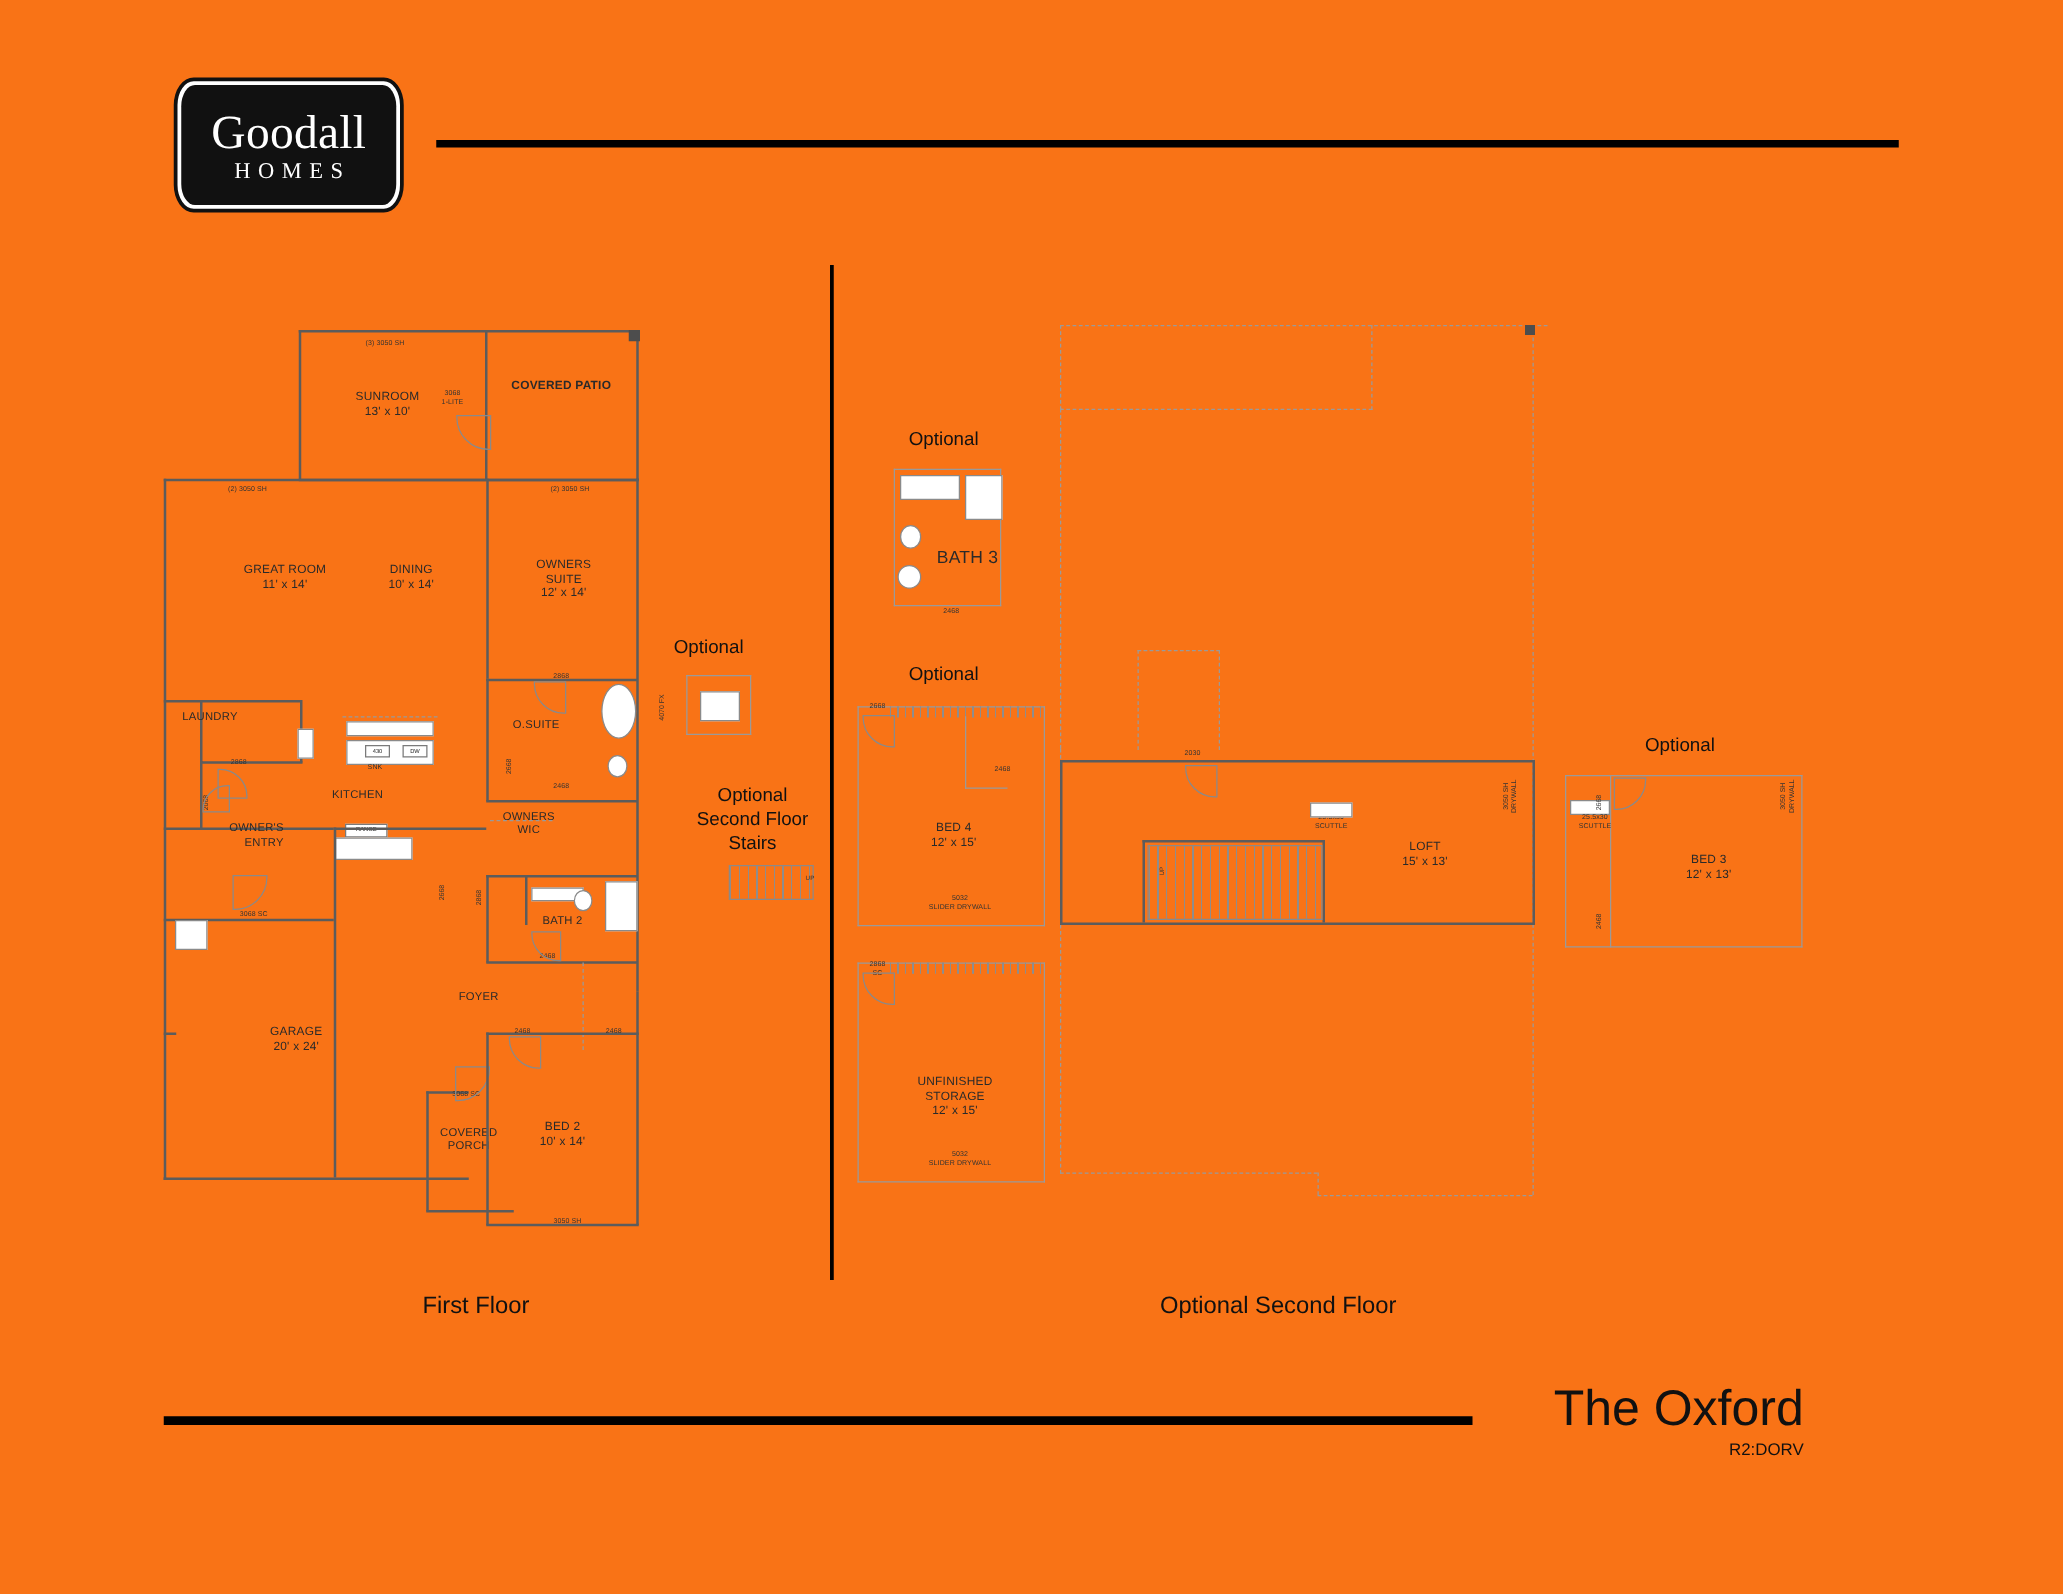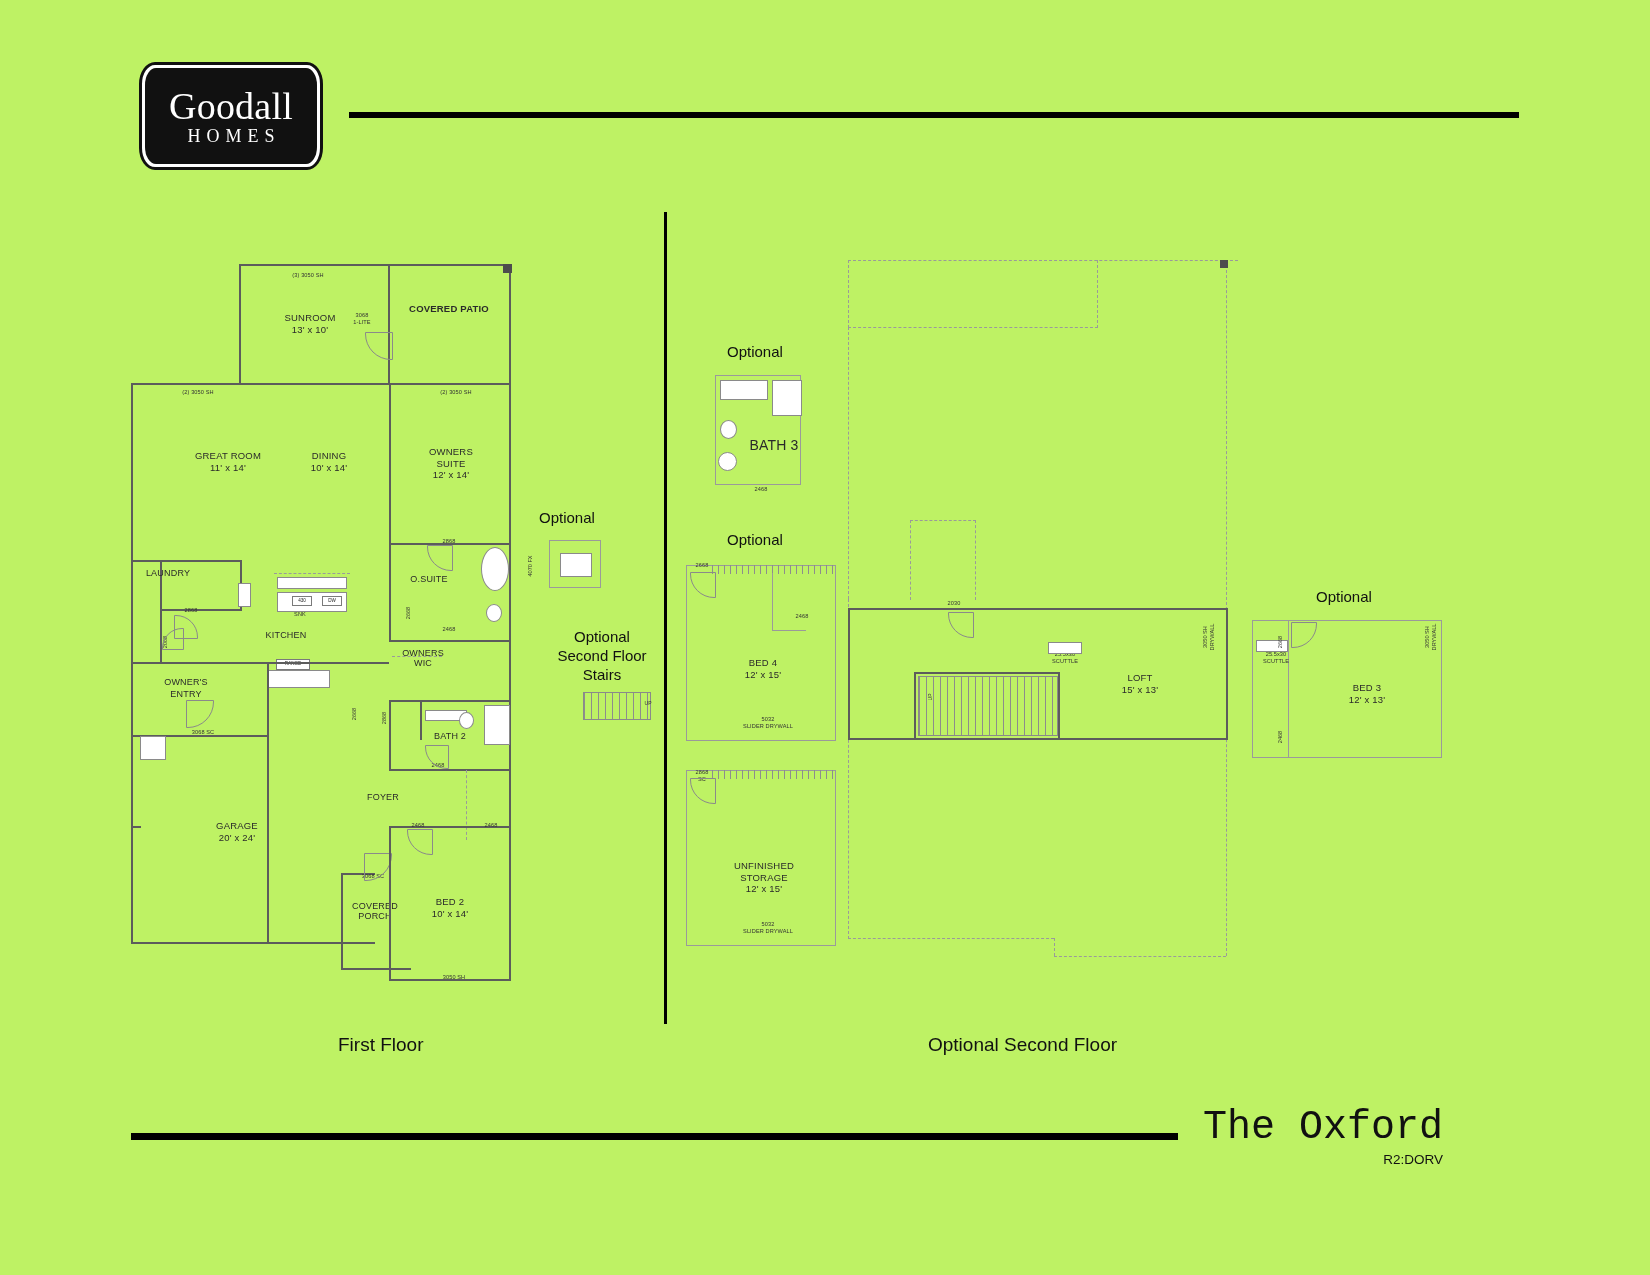--- a/index.html
+++ b/index.html
@@ -11,21 +11,21 @@
     width: 1650px;
     height: 1275px;
     position: relative;
     font-family: "Liberation Sans", sans-serif;
     color: #000000;
     overflow: hidden;
   }
   #page {
     position: absolute;
     inset: 0;
-    background: #bef264;
+    background: #f97316;
   }
 
   
   #logo-block {
     position: absolute;
     left: 139px;
     top: 62px;
     width: 184px;
     height: 108px;
   }
@@ -109,21 +109,21 @@
     left: 288px;
     top: 1152px;
     font-size: 13.5px;
     color: #111;
     white-space: nowrap;
   }
   #plan-title {
     position: absolute;
     right: 207px;
     top: 1105px;
-    font-family: Liberation Mono, monospace;
+    font-family: Liberation Sans, sans-serif;
     font-size: 40px;
     color: #111;
     white-space: nowrap;
   }
   #plan-code {
     position: absolute;
     right: 207px;
     top: 1152px;
     font-size: 13.5px;
     color: #111;
@@ -286,21 +286,21 @@
     <div class="dash-h" style="left:274px; top:573px; width:76px;"></div>
     <div class="fix" style="left:277px; top:592px; width:68px; height:18px;"></div>
     <div class="boxlabel" style="left:292px; top:596px; width:18px; height:8px;">430</div>
     <div class="boxlabel" style="left:322px; top:596px; width:18px; height:8px;">DW</div>
     <div class="tag" style="left:288px; top:611px; width:24px;">SNK</div>
     <div class="tag-v" style="left:244px; top:600px; width:20px;">REF</div>
     <div class="fix" style="left:238px; top:583px; width:11px; height:22px;"></div>
     <div class="boxlabel" style="left:276px; top:659px; width:32px; height:9px;">RANGE</div>
     <div class="fix" style="left:268px; top:670px; width:60px; height:16px;"></div>
 
-    <div class="room-label" style="left:145px; top:677px; width:82px; font-size:9px;"><span>OWNER'S
+    <div class="room-label" style="left:145px; top:657px; width:82px; font-size:9px;text-align:right;"><span>OWNER'S
 ENTRY</span></div>
     <div class="tag" style="left:186px; top:729px; width:34px;">3068 SC</div>
     <div class="door-arc" style="left:186px; top:700px; width:26px; height:26px; border-radius:0 0 26px 0;"></div>
     <div class="wall" style="left:131px; top:735px; width:136px; height:1.5px;"></div>
     <div class="fix fix-r" style="left:145px; top:740px; width:14px; height:14px;"></div>
     <div class="fix" style="left:140px; top:736px; width:24px; height:22px;"></div>
 
     <div class="wall" style="left:389px; top:543px; width:1.5px; height:98px;"></div>
     <div class="wall" style="left:389px; top:640px; width:121px; height:1.5px;"></div>
     <div class="tag" style="left:436px; top:538px; width:26px;">2868</div>

